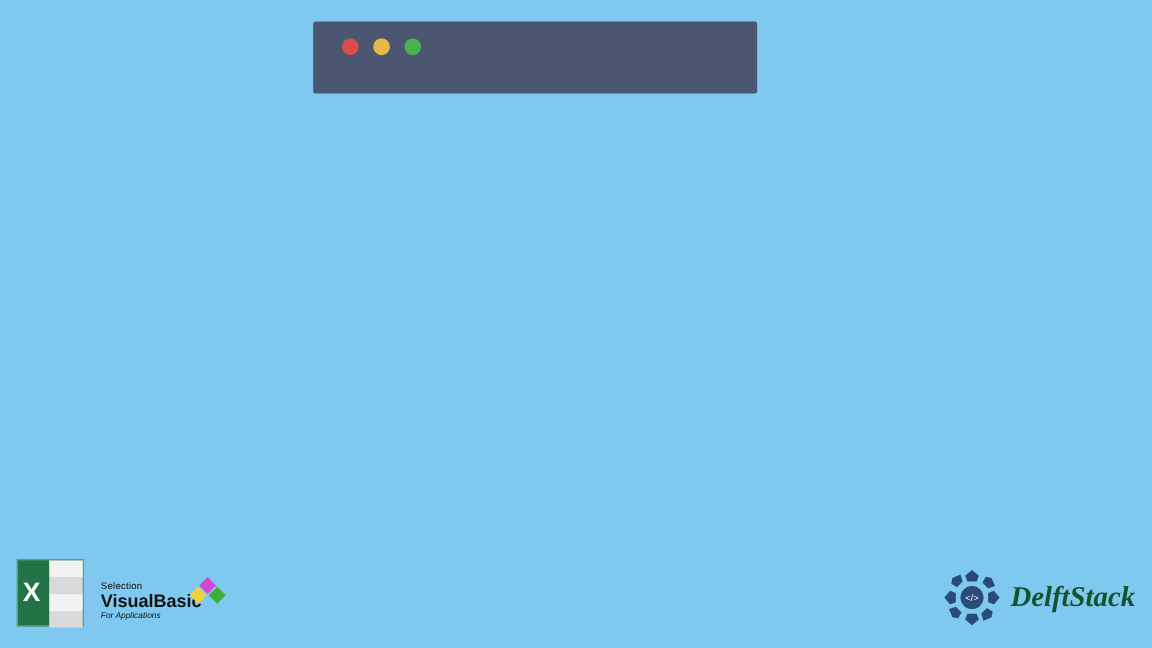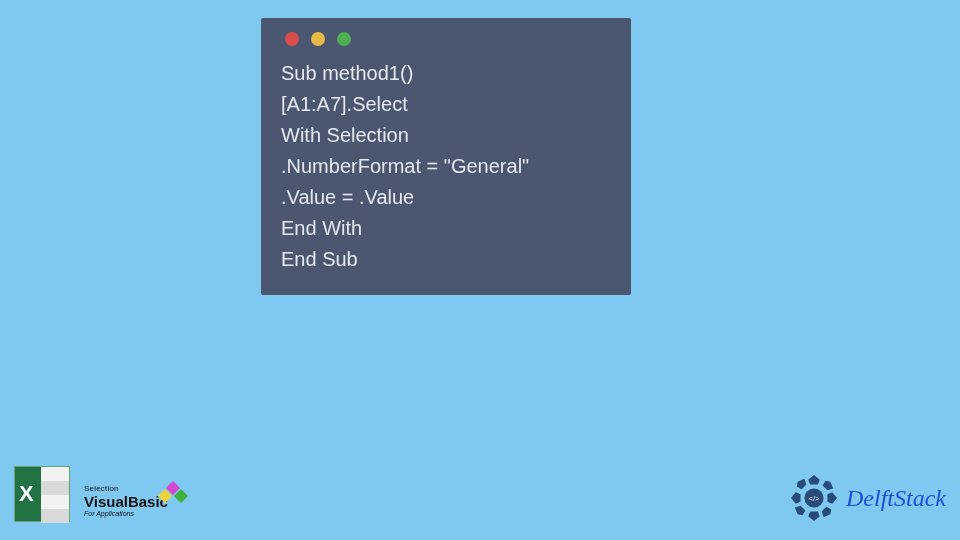--- a/index.html
+++ b/index.html
@@ -111,42 +111,35 @@
     .delft-emblem {
       width: 48px; height: 48px;
       position: relative;
       display: flex;
       align-items: center;
       justify-content: center;
     }
     .delft-emblem svg { width: 48px; height: 48px; }
     .delft-text {
       font-size: 24px;
-      font-weight: 400;
-      color: #1d4ed8;
+      font-weight: 700;
+      color: #14532d;
       font-style: italic;
       font-family: Georgia, serif;
     }
   </style>
 </head>
 <body>
 
 <div class="code-window">
   <div class="titlebar">
     <div class="dot red"></div>
     <div class="dot yellow"></div>
     <div class="dot green"></div>
   </div>
-  <div class="code" id="code-block">Sub method1()
-[A1:A7].Select
-With Selection
-.NumberFormat = "General"
-.Value = .Value
-End With
-End Sub</div>
 </div>
 
 <div class="footer">
   <div class="excel-group">
     <div class="excel-icon">
       <div class="excel-x">X</div>
     </div>
     <div class="vb-logo">
       <div class="ms">Selection</div>
       <div class="vb">VisualBasic</div>

